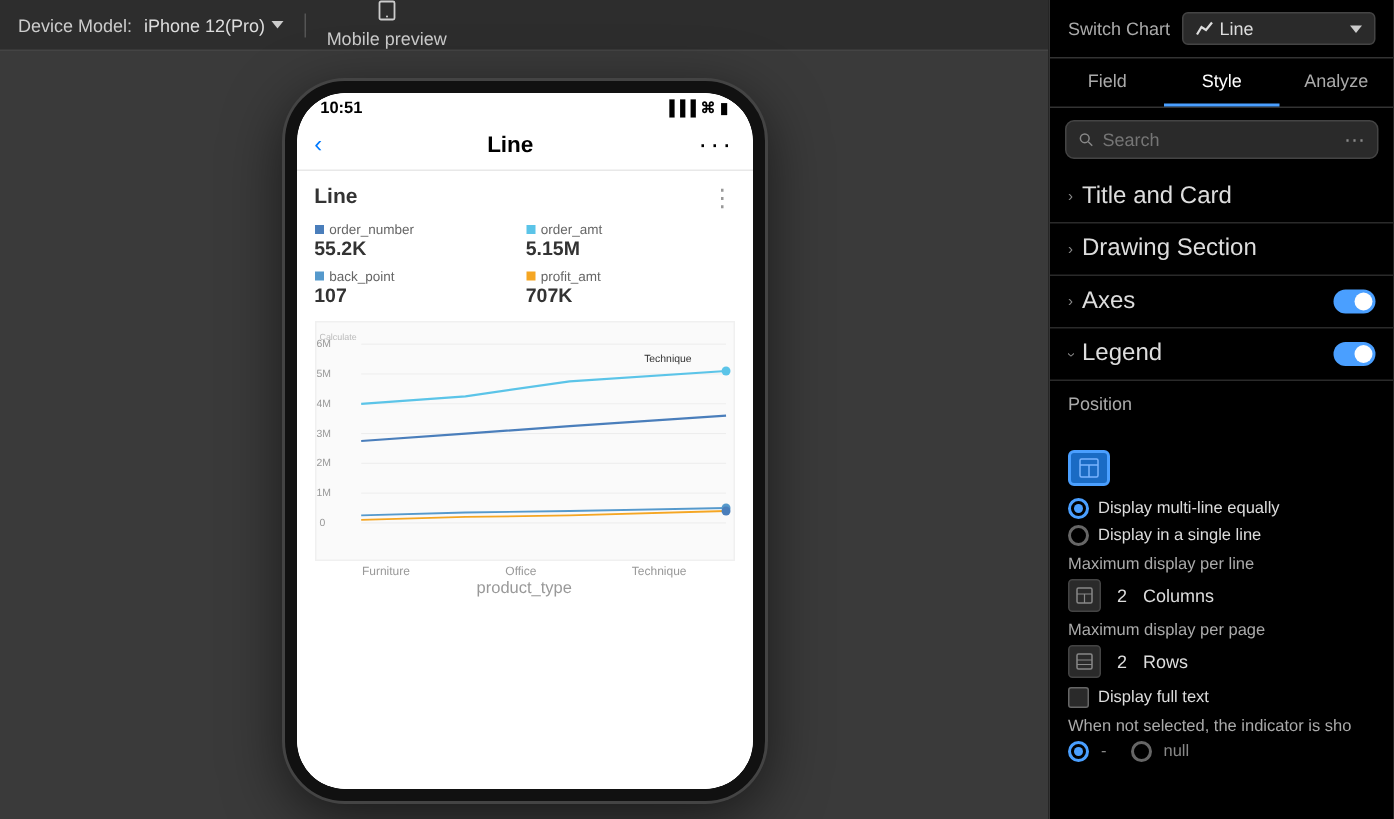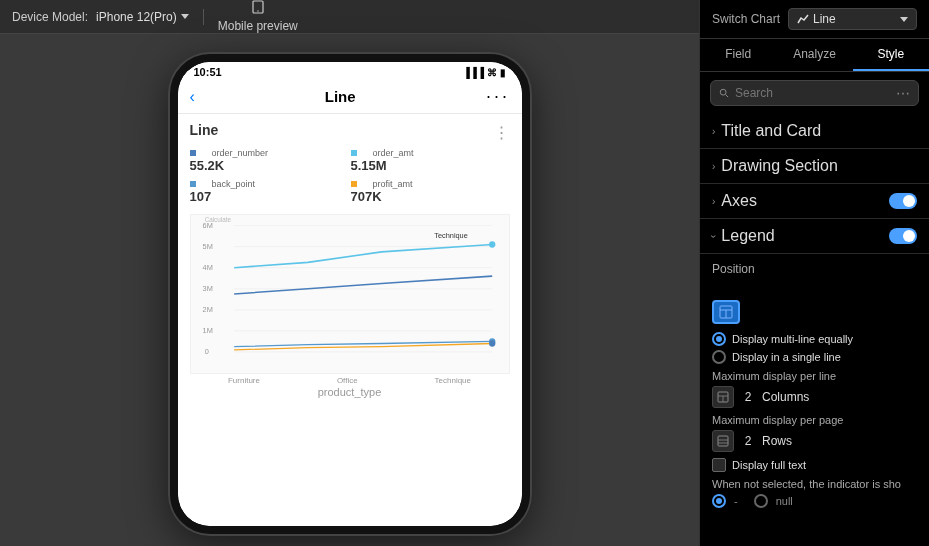--- a/index.html
+++ b/index.html
@@ -78,21 +78,21 @@
     .preview-content {
       flex: 1;
       display: flex;
       align-items: center;
       justify-content: center;
       padding: 20px;
     }
 
     
     .phone-mockup {
-      width: 360px;
+      width: 320px;
       height: 480px;
       background: #1a1a1a;
       border-radius: 40px;
       border: 8px solid #111;
       box-shadow: 0 0 0 2px #444, 0 10px 40px rgba(0,0,0,0.6);
       position: relative;
       overflow: hidden;
       display: flex;
       flex-direction: column;
     }
@@ -173,21 +173,21 @@
 
     .metric-item {
       padding: 2px 0;
     }
 
     .metric-label {
       font-size: 9px;
       color: #666;
       display: flex;
       align-items: center;
-      gap: 16px;
+      gap: 4px;
     }
 
     .metric-dot {
       width: 6px;
       height: 6px;
       border-radius: 0;
       display: inline-block;
     }
 
     .metric-value {
@@ -631,22 +631,22 @@
           <polyline points="1,10 4,5 7,7 11,2" stroke="#ddd" stroke-width="1.5" fill="none"></polyline>
         </svg>
         <span>Line</span>
       </span>
       <span class="chevron-down"></span>
     </button>
   </div>
 
   <div class="tabs-row">
     <div class="tab-item">Field</div>
+    <div class="tab-item active">Style</div>
     <div class="tab-item">Analyze</div>
-    <div class="tab-item active">Style</div>
   </div>
 
   <div class="search-bar">
     <svg width="12" height="12" viewBox="0 0 12 12">
       <circle cx="5" cy="5" r="3.5" stroke="#888" stroke-width="1.2" fill="none"></circle>
       <line x1="7.8" y1="7.8" x2="11" y2="11" stroke="#888" stroke-width="1.2"></line>
     </svg>
     <input class="search-input" type="text" placeholder="Search" style="">
     <button class="search-more-btn">⋯</button>
   </div>

